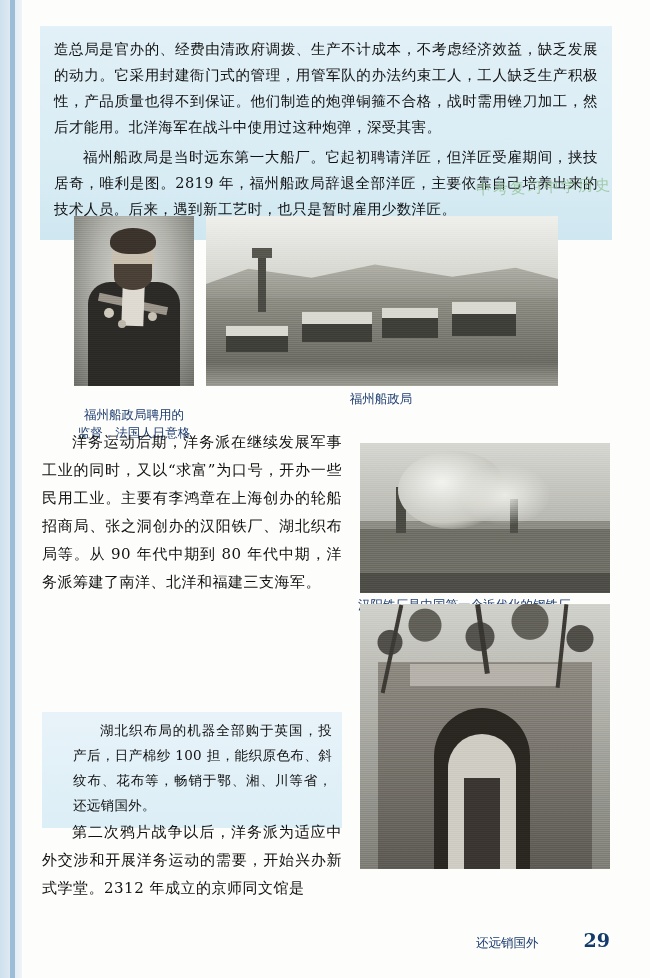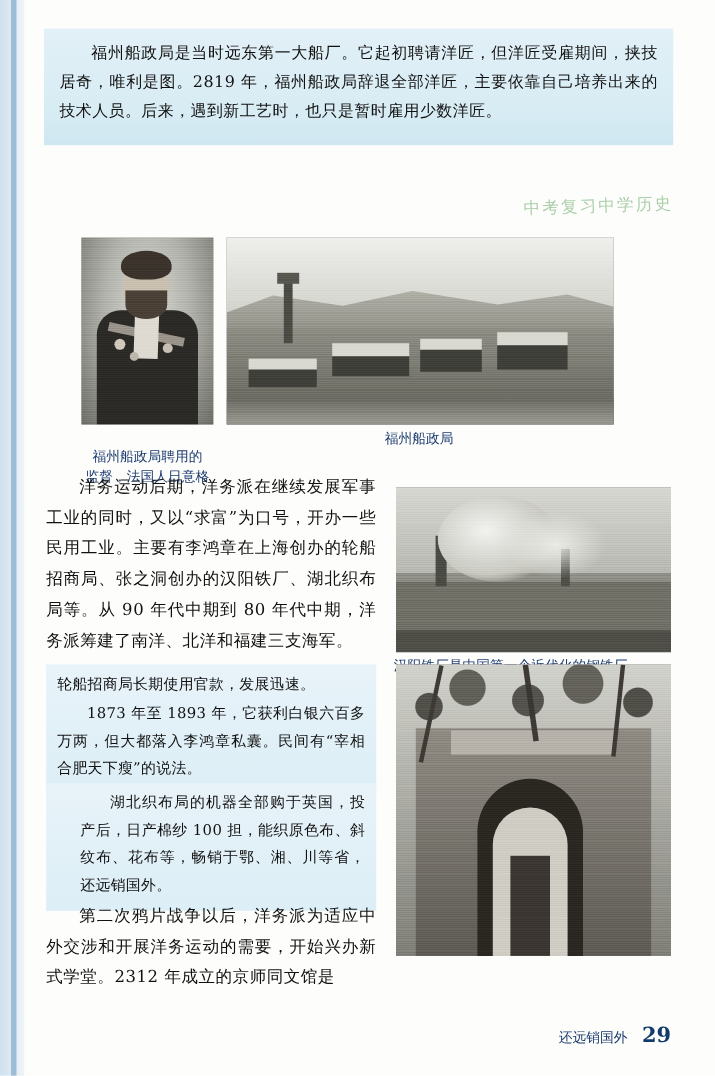--- a/index.html
+++ b/index.html
@@ -104,21 +104,21 @@
   .subnote p.indent{text-indent:2em;}
   #note2{top:604px;padding-left:31px;}
 
   
   .footer{
     position:absolute;right:40px;bottom:26px;
     font-family:"DejaVu Serif", serif;
     color:#1b3b6f;
   }
   .footer .label{font-size:12.5px;margin-right:8px;}
-  .footer .pagenum{font-size:19px;font-weight:bold;color:#123a6b;}
+  .footer .pagenum{font-size:19px;font-weight:bold;color:#123a6b;margin-left:32px;}
 
   
   .grain{
     position:absolute;left:0;top:0;right:0;bottom:0;
     background:
       repeating-linear-gradient(0deg, rgba(255,255,255,.06) 0 1px, rgba(0,0,0,.05) 1px 2px);
     mix-blend-mode:overlay;
   }
   
   .pr-bg{position:absolute;inset:0;background:radial-gradient(ellipse at 50% 35%,#d8d8d4 0%,#b3b3ad 45%,#6e6e68 100%);}
@@ -172,20 +172,21 @@
 </head>
 <body>
 
 <div class="page">
 
   <div class="left-bar">
     <div class="left-bar-inner"></div>
   </div>
 
   <div class="note-box">
+    <p>造总局是官办的、经费由清政府调拨、生产不计成本，不考虑经济效益，缺乏发展的动力。它采用封建衙门式的管理，用管军队的办法约束工人，工人缺乏生产积极性，产品质量也得不到保证。他们制造的炮弹铜箍不合格，战时需用锉刀加工，然后才能用。北洋海军在战斗中使用过这种炮弹，深受其害。</p>
     <p class="indent">福州船政局是当时远东第一大船厂。它起初聘请洋匠，但洋匠受雇期间，挟技居奇，唯利是图。2819 年，福州船政局辞退全部洋匠，主要依靠自己培养出来的技术人员。后来，遇到新工艺时，也只是暂时雇用少数洋匠。</p>
   </div>
   <div class="watermark">中考复习中学历史</div>
 
   <div class="photo" id="portrait">
     <div class="pr-bg"></div>
     <div class="pr-body"></div>
     <div class="pr-sash"></div>
     <div class="pr-shirt"></div>
     <div class="pr-head"></div>
@@ -227,24 +228,20 @@
     <div class="hy-shed"></div>
     <div class="hy-stack"></div>
     <div class="hy-stack2"></div>
     <div class="hy-smoke"></div>
     <div class="hy-smoke2"></div>
     <div class="hy-ground"></div>
     <div class="grain"></div>
   </div>
   <div class="cap" style="left:358px;top:596px;width:256px;text-align:left;">汉阳铁厂是中国第一个近代化的钢铁厂</div>
 
-  <div class="subnote" id="note1" style="top:604px;">
-    <p>轮船招商局长期使用官款，发展迅速。</p>
-    <p class="indent">1873 年至 1893 年，它获利白银六百多万两，但大都落入李鸿章私囊。民间有“宰相合肥天下瘦”的说法。</p>
-  </div>
 
   <div class="subnote" id="note2" style="top:712px;">
     <p class="indent">湖北织布局的机器全部购于英国，投产后，日产棉纱 100 担，能织原色布、斜纹布、花布等，畅销于鄂、湘、川等省，还远销国外。</p>
   </div>
 
   <div class="col-text" id="para3">
     <p>第二次鸦片战争以后，洋务派为适应中外交涉和开展洋务运动的需要，开始兴办新式学堂。2312 年成立的京师同文馆是</p>
   </div>
 
   <div class="photo" id="tongwen">

